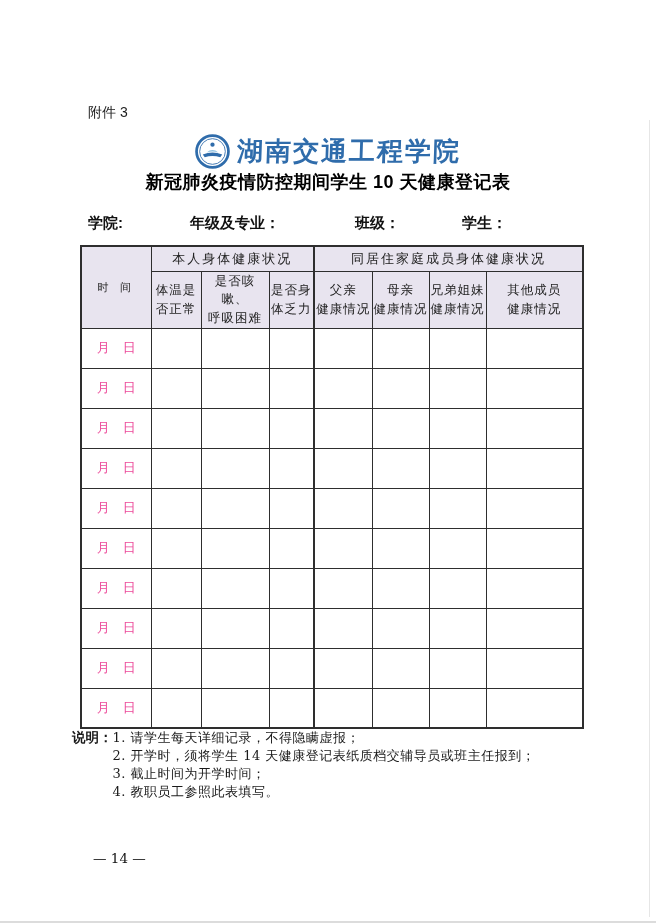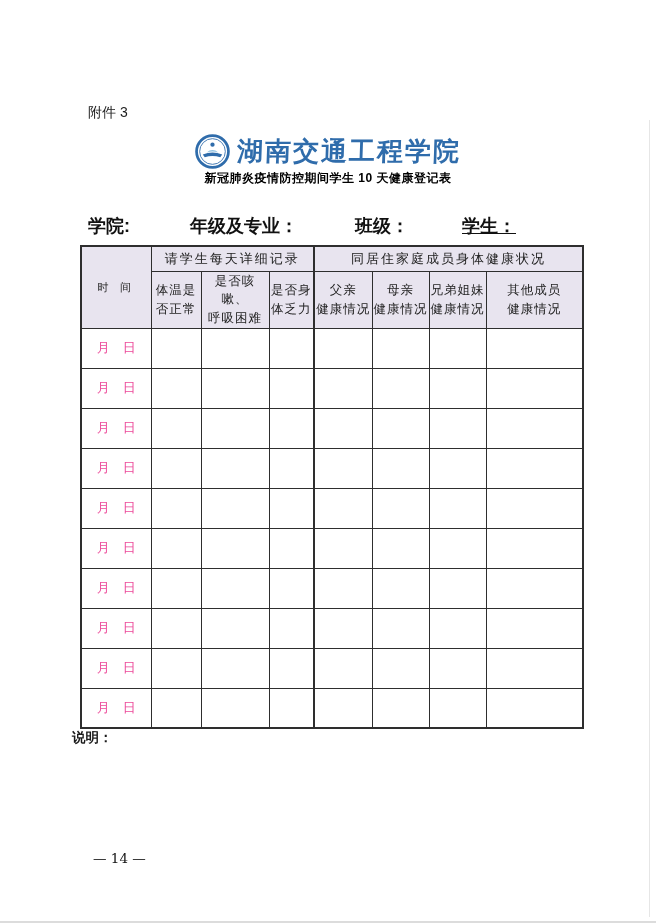--- a/index.html
+++ b/index.html
@@ -36,32 +36,32 @@
     font-family: "DejaVu Serif", serif;
     font-weight: bold;
     font-size: 26px;
     letter-spacing: 2px;
     transform: skewX(-2deg);
     white-space: nowrap;
   }
   .title {
     position: absolute; top: 170px; left: 0; width: 100%;
     margin: 0; text-align: center;
-    font-size: 12px; font-weight: bold; color: #000;
+    font-size: 18px; font-weight: bold; color: #000;
     letter-spacing: 0.5px;
   }
   .fields {
     position: absolute; top: 214px; left: 0; width: 100%; height: 20px;
-    font-weight: bold; font-size: 18px; color: #111;
+    font-weight: bold; font-size: 15px; color: #111;
   }
   .fields span { position: absolute; white-space: nowrap; }
   .f1 { left: 88px; }
   .f2 { left: 190px; }
   .f3 { left: 355px; }
-  .f4 { left: 462px; text-decoration: underline; }
+  .f4 { left: 462px; }
 
   table.grid {
     position: absolute; top: 245px; left: 80px;
     width: 502px;
     border-collapse: collapse;
     table-layout: fixed;
     border: 2px solid #2e2e2e;
   }
   table.grid th, table.grid td {
     border: 1px solid #2e2e2e;
@@ -148,21 +148,21 @@
         <col style="width:68px">
         <col style="width:45px">
       <col style="width:58px">
         <col style="width:57px">
         <col style="width:57px">
         <col style="width:97px">
     </colgroup>
     <thead>
       <tr>
         <th rowspan="2" class="time-h">时 间</th>
-        <th colspan="3" class="group-h">请学生每天详细记录</th>
+        <th colspan="3" class="group-h">本人身体健康状况</th>
         <th colspan="4" class="group-h thick-left">同居住家庭成员身体健康状况</th>
       </tr>
       <tr>
         <th class="sub-h">体温是
 否正常</th>
         <th class="sub-h">是否咳嗽、
 呼吸困难</th>
         <th class="sub-h">是否身
 体乏力</th>
         <th class="sub-h thick-left">父亲
@@ -274,19 +274,25 @@
           <td class="thick-left"></td>
           <td></td>
           <td></td>
           <td></td>
         </tr>
       </tbody>
   </table>
 
   <div class="notes">
     <span class="notes-label">说明：</span>
+    <div class="notes-items">
+      <div>1. 请学生每天详细记录，不得隐瞒虚报；</div>
+      <div>2. 开学时，须将学生 14 天健康登记表纸质档交辅导员或班主任报到；</div>
+      <div>3. 截止时间为开学时间；</div>
+      <div>4. 教职员工参照此表填写。</div>
+    </div>
   </div>
 
   <div class="page-number">— 14 —</div>
 
   <div class="edge-right"></div>
   <div class="edge-bottom"></div>
 </div>
 
 </body></html>

